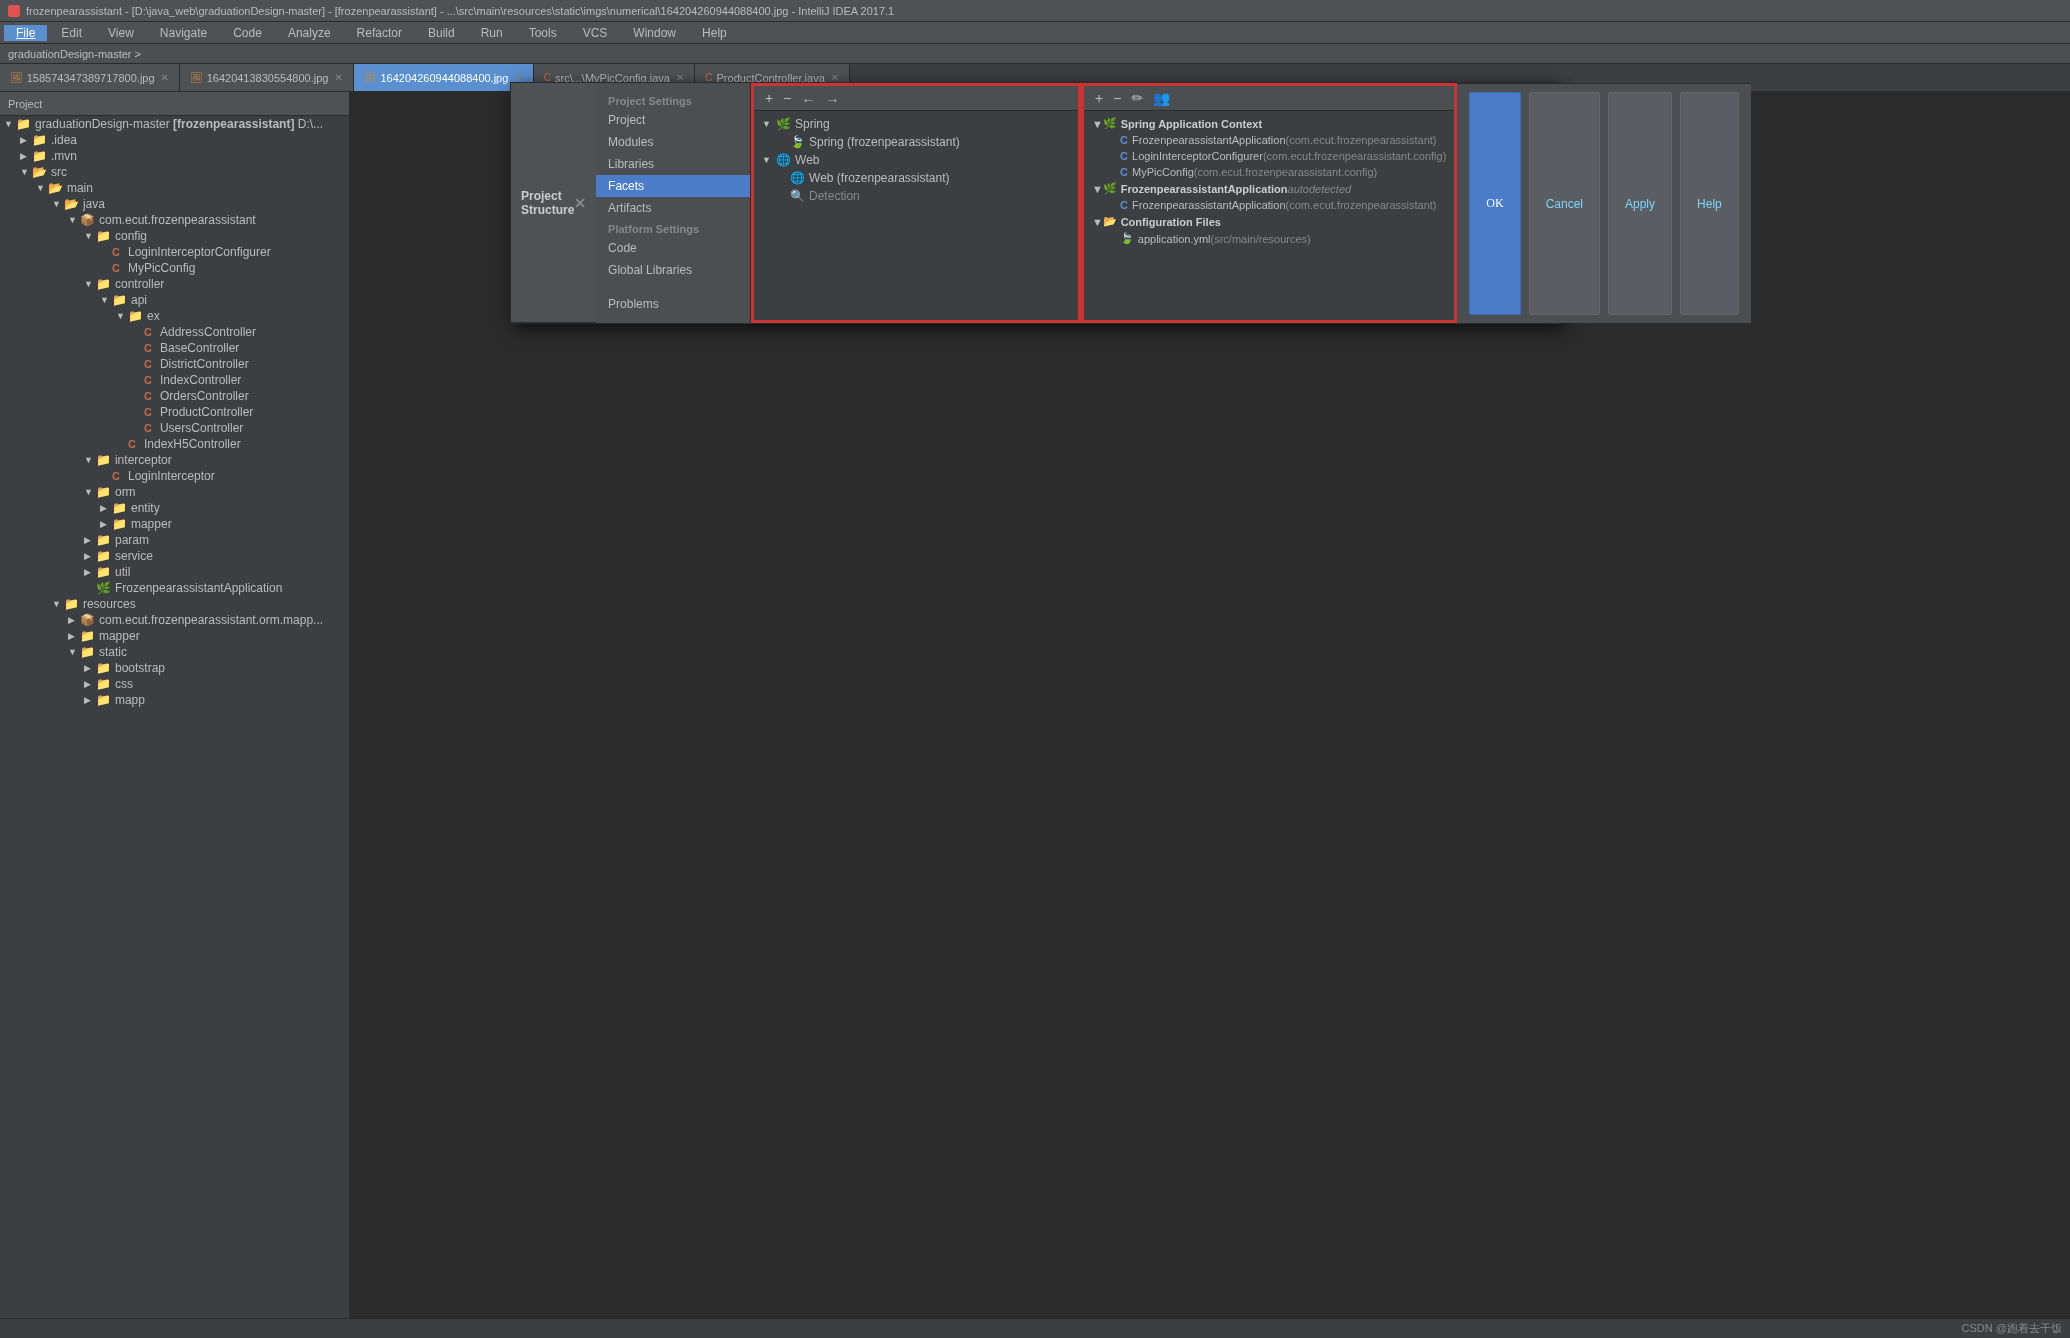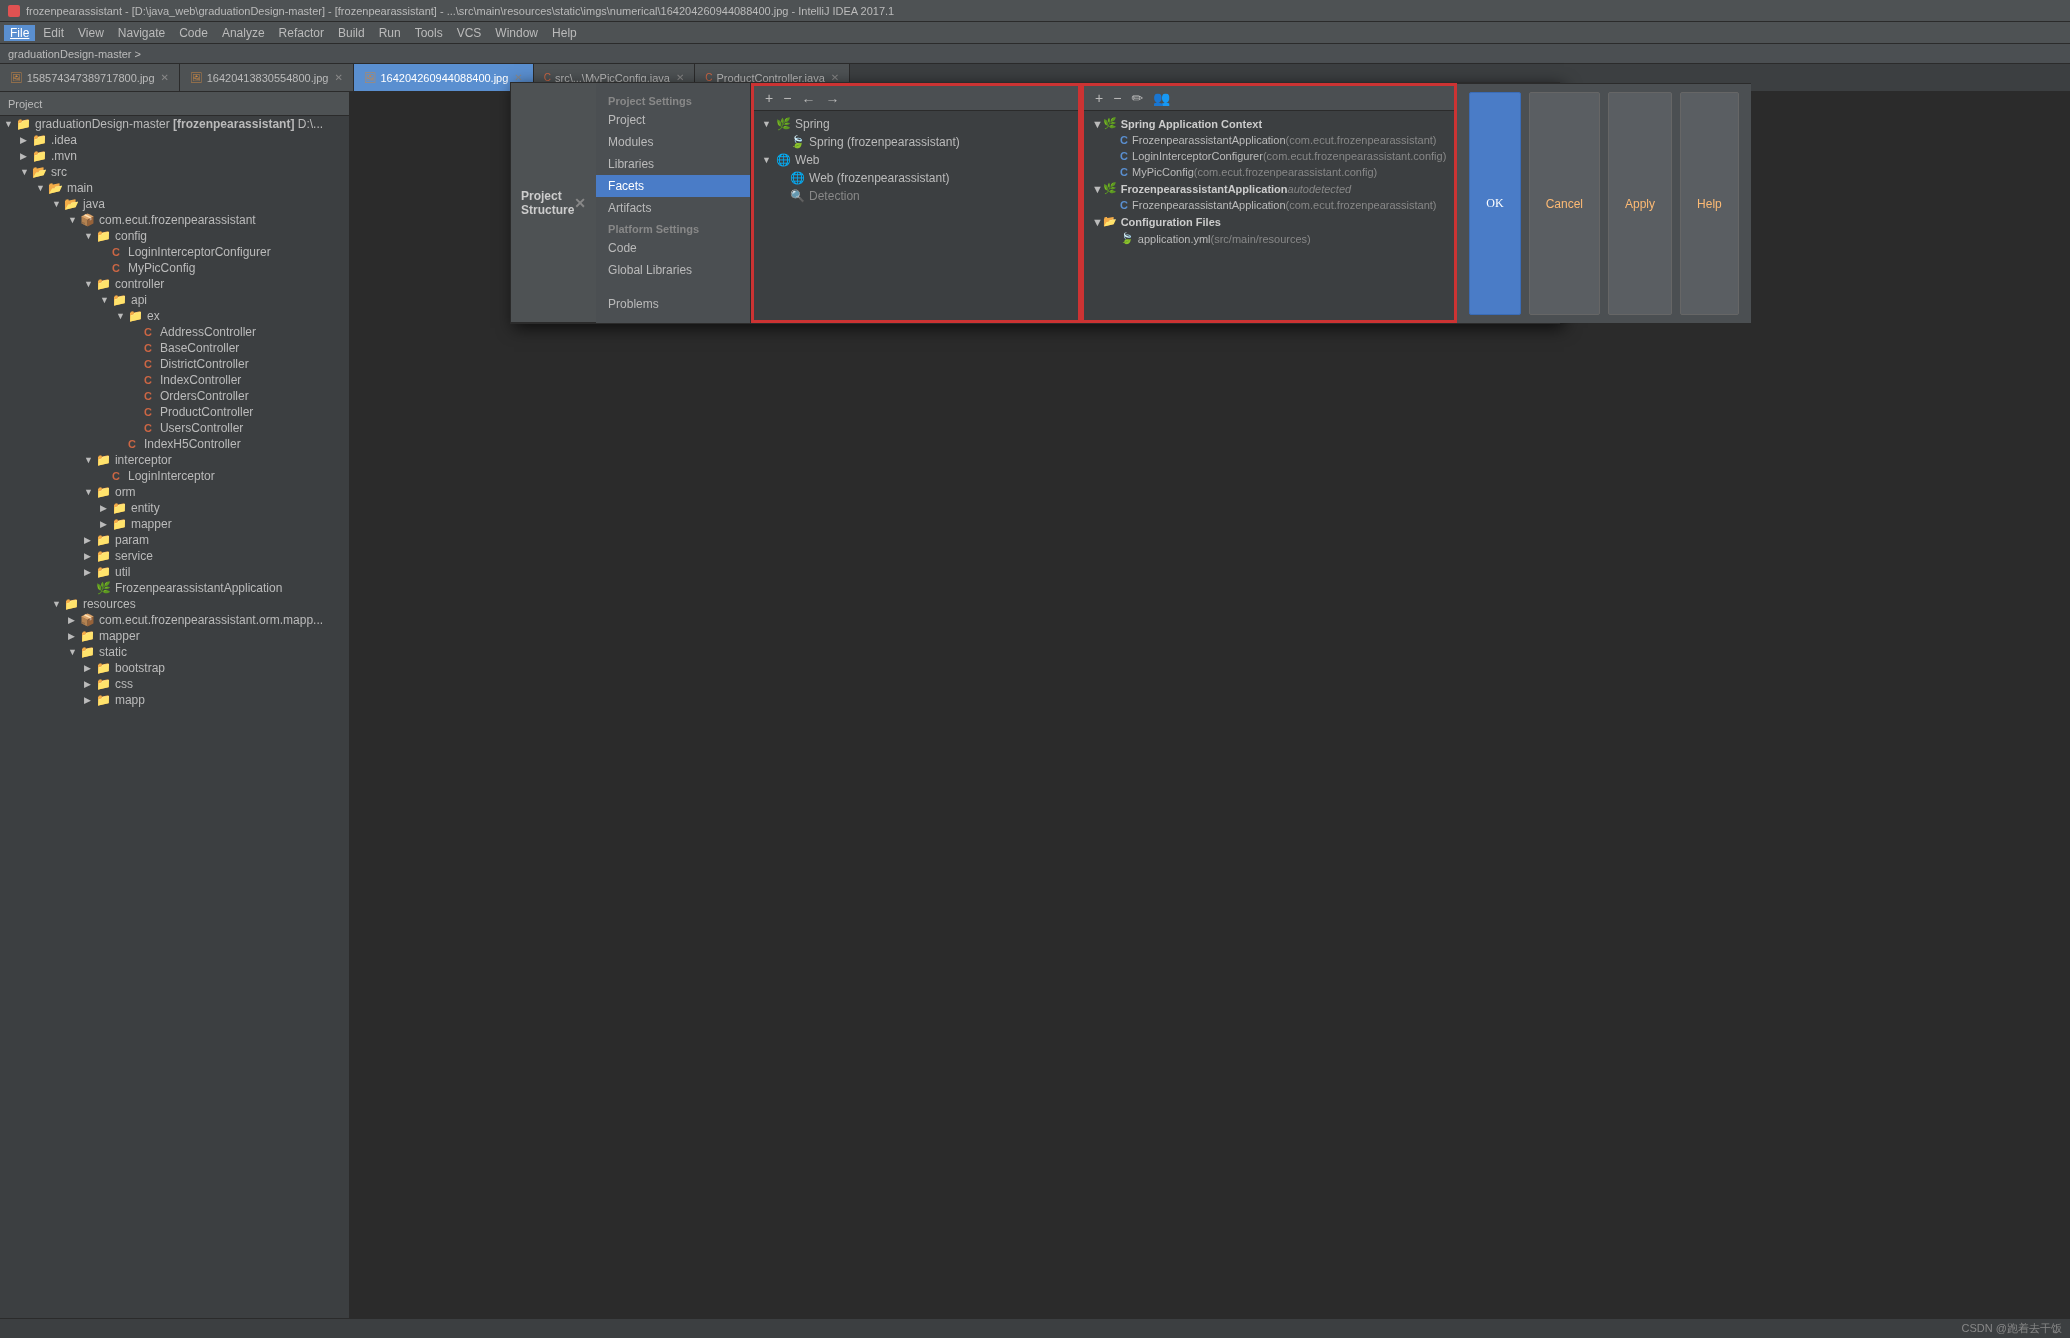--- a/index.html
+++ b/index.html
@@ -30,21 +30,21 @@
       color: #bbbbbb;
       font-size: 12px;
       padding: 2px 4px;
       display: flex;
       align-items: center;
       height: 22px;
       border-bottom: 1px solid #2b2b2b;
       gap: 2px;
     }
     .menu-bar span {
-      padding: 1px 6px;
+      padding: 1px 12px;
       cursor: pointer;
     }
     .menu-bar .file-active { background: #5a8fd0; color: white; text-decoration: underline; }
 
     
     .breadcrumb-bar {
       background: #4b4f52;
       color: #bbbbbb;
       font-size: 11px;
       padding: 2px 8px;
@@ -272,21 +272,21 @@
       display: flex;
       justify-content: flex-end;
       gap: 8px;
       border-top: 1px solid #2b2b2b;
       background: #4b4f52;
     }
     .footer-btn {
       padding: 4px 16px;
       border: 1px solid #666;
       background: #5a5e62;
-      color: #fdba74;
+      color: #7dd3fc;
       font-size: 12px;
       cursor: pointer;
       border-radius: 2px;
     }
     .footer-btn.primary {
       background: #4a7cc7;
       border-color: #3a6cb7;
       color: white;
       font-family: Liberation Serif, serif;
     }

